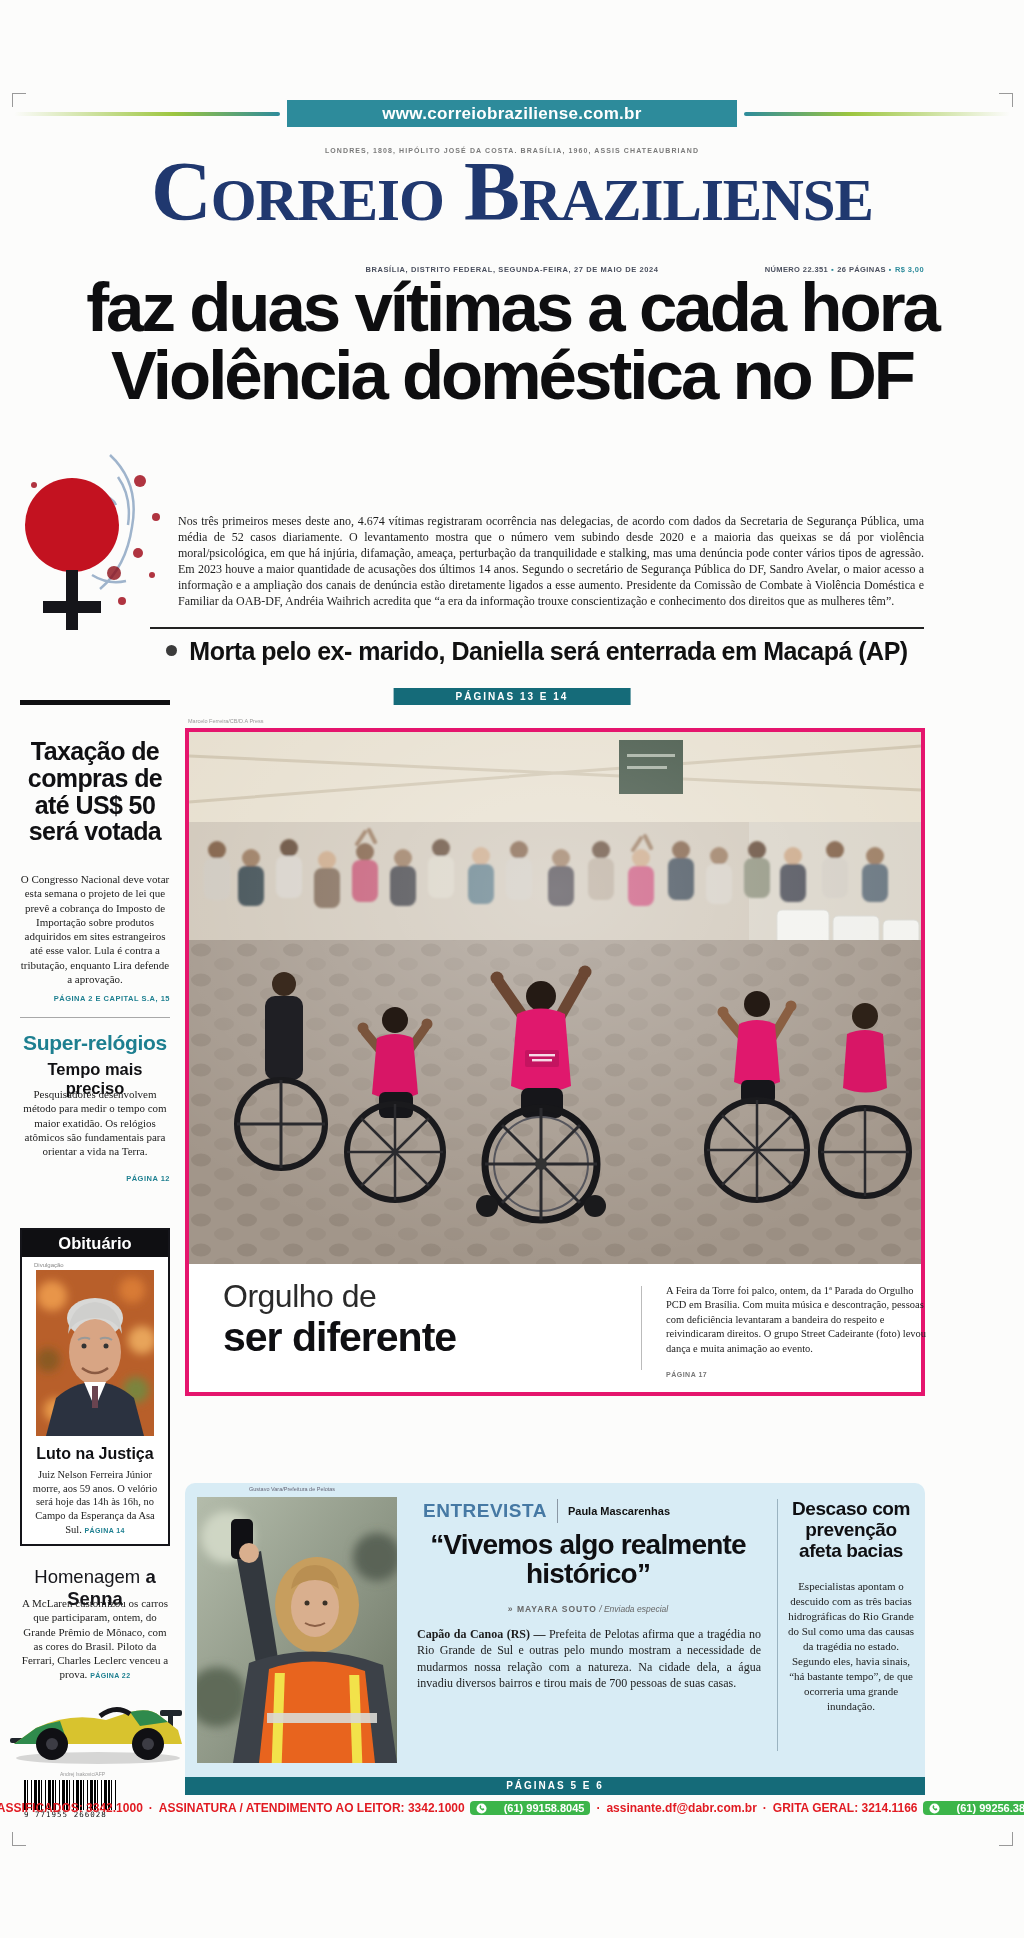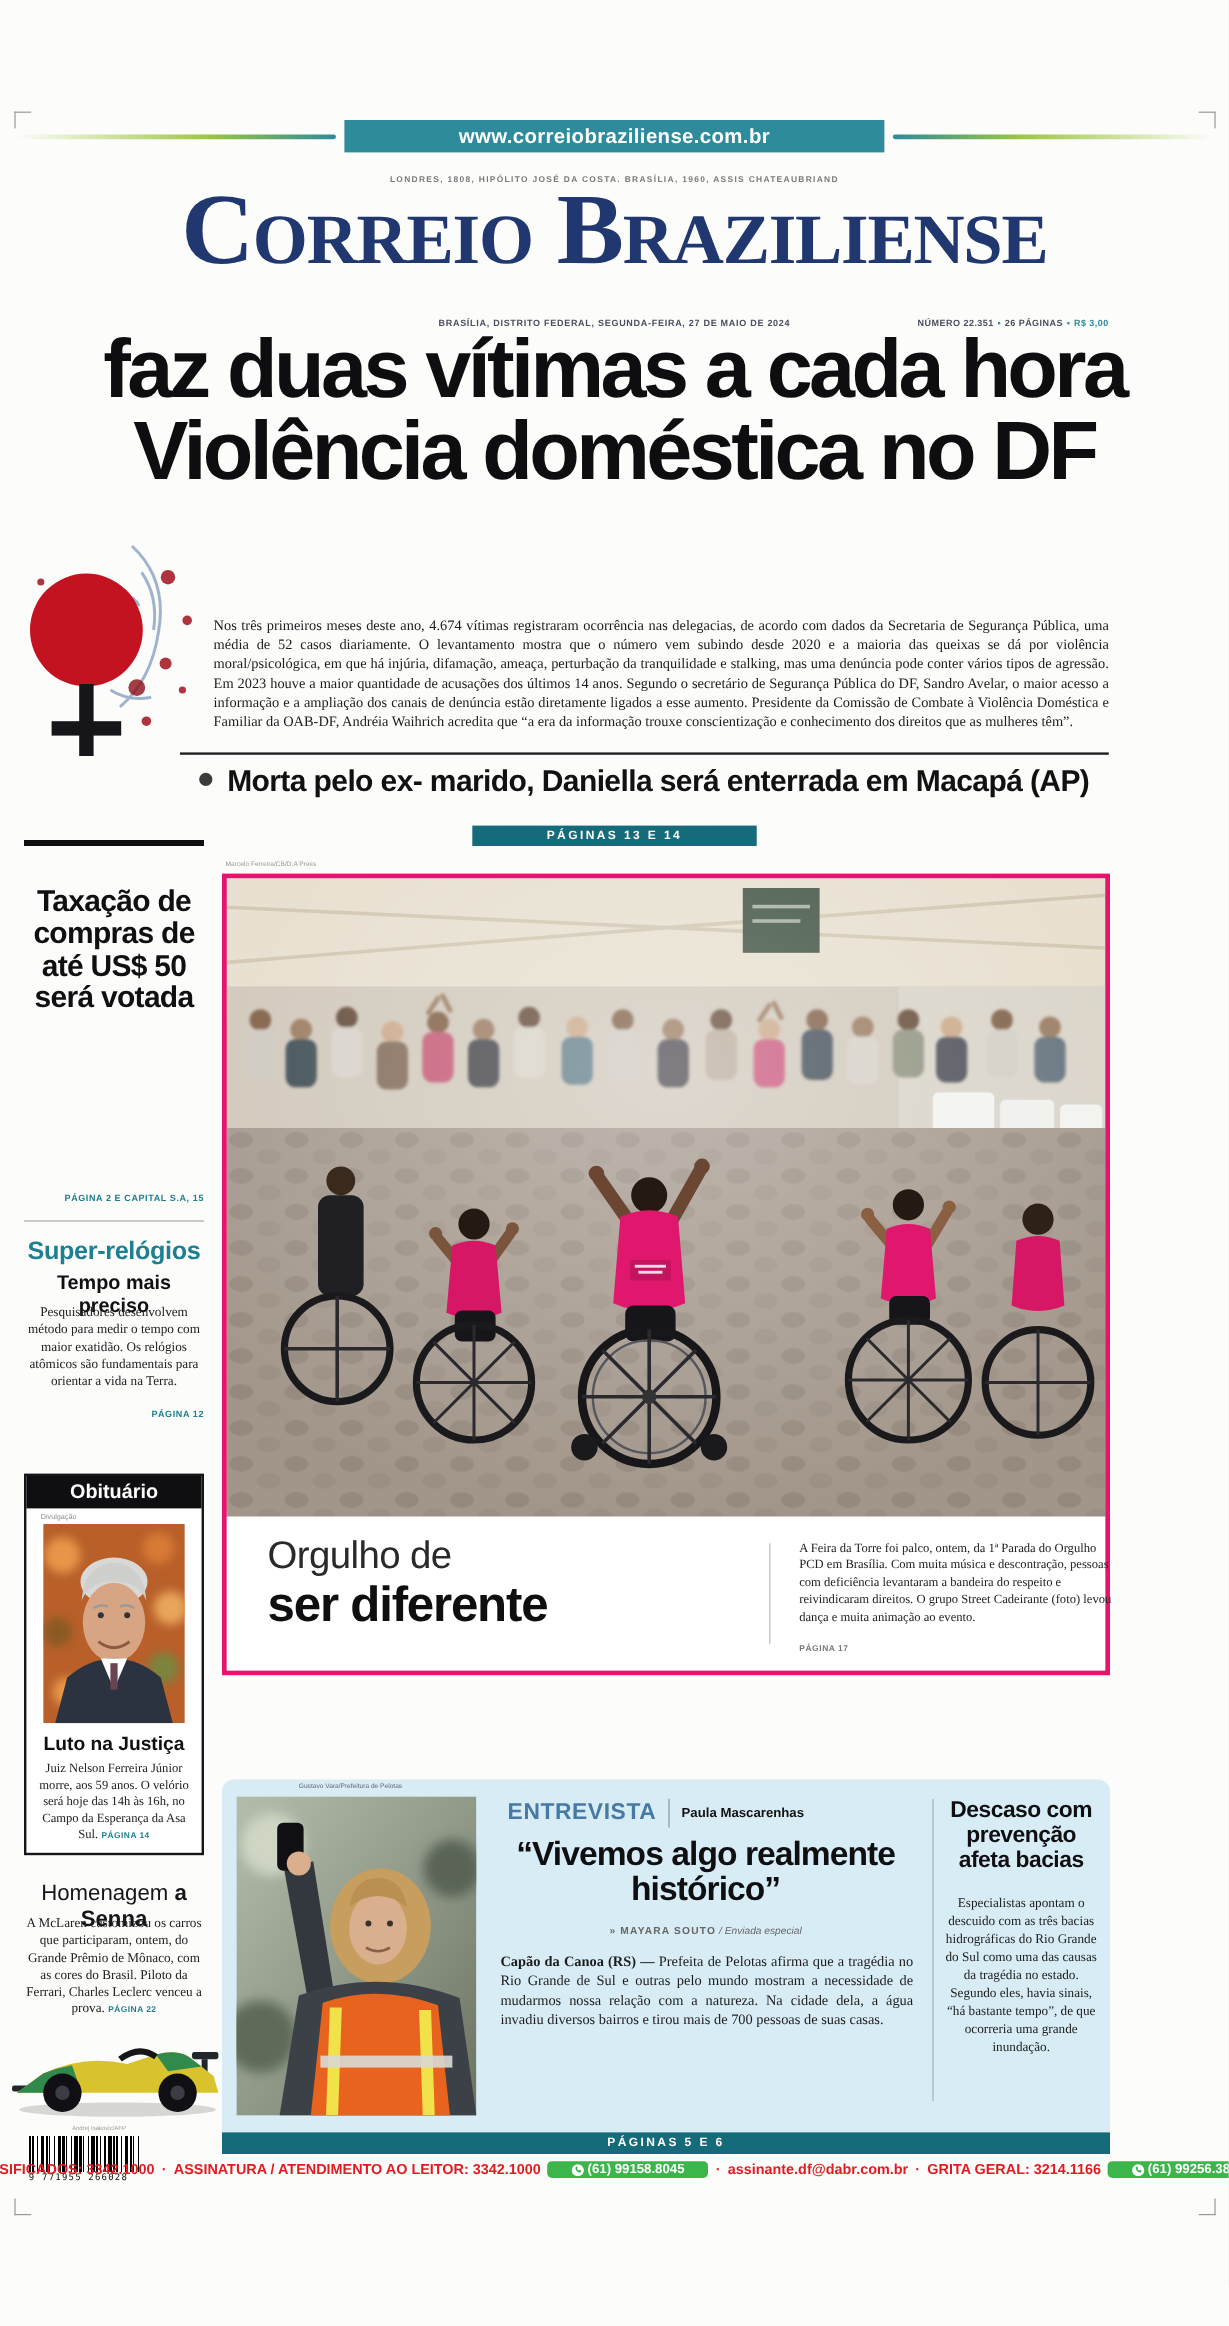--- a/index.html
+++ b/index.html
@@ -106,22 +106,22 @@
   .desc-h{position:absolute;left:602px;top:16px;width:128px;text-align:center;font-size:19px;
           line-height:1.1;font-weight:800;color:#0f0f12;letter-spacing:-.4px;}
   .desc-b{position:absolute;left:601px;top:96px;width:130px;font-family:"Liberation Serif",serif;
           font-size:11px;line-height:1.36;text-align:center;color:#1c1c1c;}
   .pages-bar2{position:absolute;left:0;bottom:0;width:100%;height:18px;background:#156b79;color:#fff;
               font-size:10px;font-weight:bold;letter-spacing:2px;text-align:center;line-height:18px;}
   
   .footer{left:110px;top:1801px;width:804px;display:flex;justify-content:center;align-items:center;
           gap:5px;font-size:12px;font-weight:800;color:#e11b22;white-space:nowrap;}
   .fsep::before{content:"·";margin:0 1px;}
-  .wa-pill{display:inline-flex;align-items:center;gap:3px;background:#3cb54a;color:#fff;
-           border-radius:4px;padding:1px 20px;font-size:11px;font-weight:800;}
+  .wa-pill{display:inline-flex;align-items:center;gap:17px;background:#3cb54a;color:#fff;
+           border-radius:4px;padding:1px 6px;font-size:11px;font-weight:800;}
 </style>
 </head>
 <body>
 
 <div id="page">
 
   <div class="cm cm-tl" style="left:12px;top:93px;"></div>
   <div class="cm cm-tr" style="left:999px;top:93px;"></div>
   <div class="cm cm-bl" style="left:12px;top:1832px;"></div>
   <div class="cm cm-br" style="left:999px;top:1832px;"></div>
@@ -166,20 +166,21 @@
   <div class="abs lead">Nos três primeiros meses deste ano, 4.674 vítimas registraram ocorrência nas delegacias, de acordo com dados da Secretaria de Segurança Pública, uma média de 52 casos diariamente. O levantamento mostra que o número vem subindo desde 2020 e a maioria das queixas se dá por violência moral/psicológica, em que há injúria, difamação, ameaça, perturbação da tranquilidade e stalking, mas uma denúncia pode conter vários tipos de agressão. Em 2023 houve a maior quantidade de acusações dos últimos 14 anos. Segundo o secretário de Segurança Pública do DF, Sandro Avelar, o maior acesso a informação e a ampliação dos canais de denúncia estão diretamente ligados a esse aumento. Presidente da Comissão de Combate à Violência Doméstica e Familiar da OAB-DF, Andréia Waihrich acredita que “a era da informação trouxe conscientização e conhecimento dos direitos que as mulheres têm”.</div>
 
   <div class="abs rule-wide"></div>
   <div class="abs bullet-row">
     <span class="bullet-dot"></span><span>Morta pelo ex- marido, Daniella será enterrada em Macapá (AP)</span>
   </div>
   <div class="abs pages-bar1">PÁGINAS 13 E 14</div>
 
   <div class="abs sb sb-rule"></div>
   <div class="abs sb tax-h">Taxação de compras de até US$ 50 será votada</div>
+  <div class="abs sb sb-body tax-b">O Congresso Nacional deve votar esta semana o projeto de lei que prevê a cobrança do Imposto de Importação sobre produtos adquiridos em sites estrangeiros até esse valor. Lula é contra a tributação, enquanto Lira defende a aprovação.</div>
   <div class="abs sb pgref tax-p">PÁGINA 2 E CAPITAL S.A, 15</div>
   <div class="abs sb sb-div"></div>
   <div class="abs sb rel-k">Super-relógios</div>
   <div class="abs sb rel-h">Tempo mais preciso</div>
   <div class="abs sb sb-body rel-b">Pesquisadores desenvolvem método para medir o tempo com maior exatidão. Os relógios atômicos são fundamentais para orientar a vida na Terra.</div>
   <div class="abs sb pgref rel-p">PÁGINA 12</div>
 
   <div class="abs obit">
     <div class="obit-head">Obituário</div>
     <div class="obit-credit">Divulgação</div>

